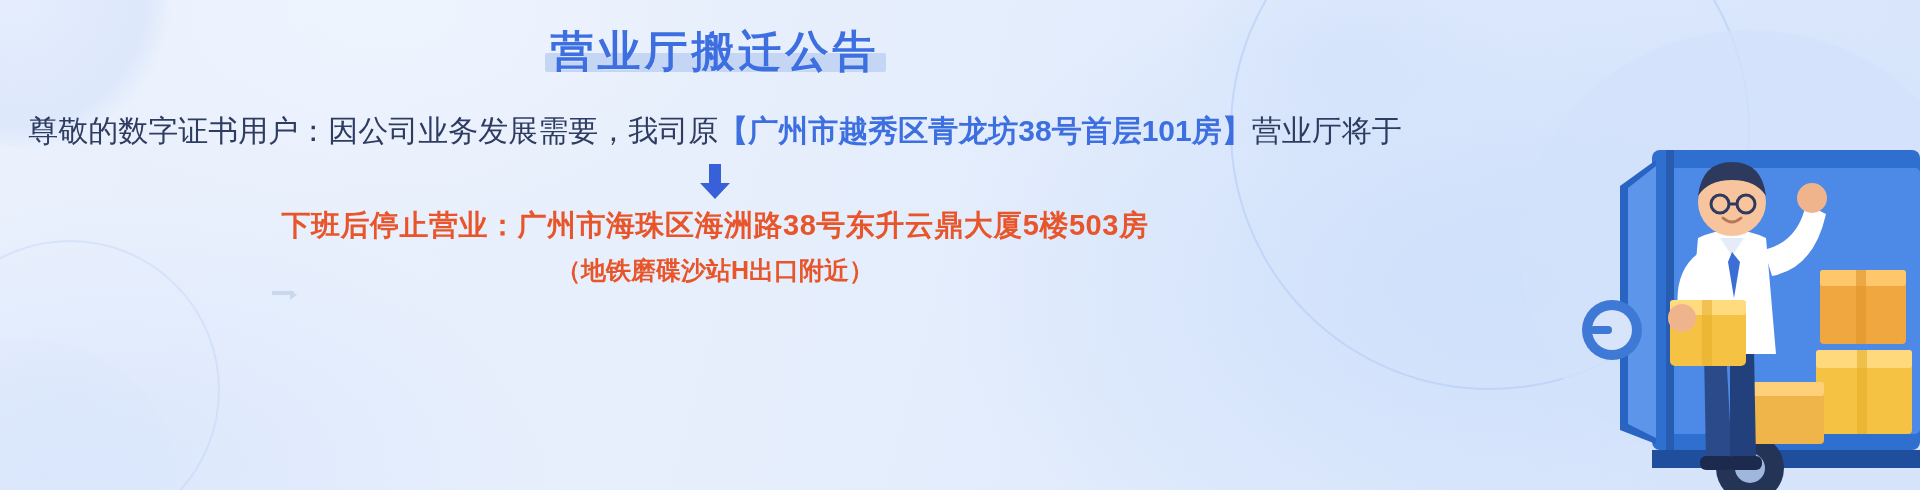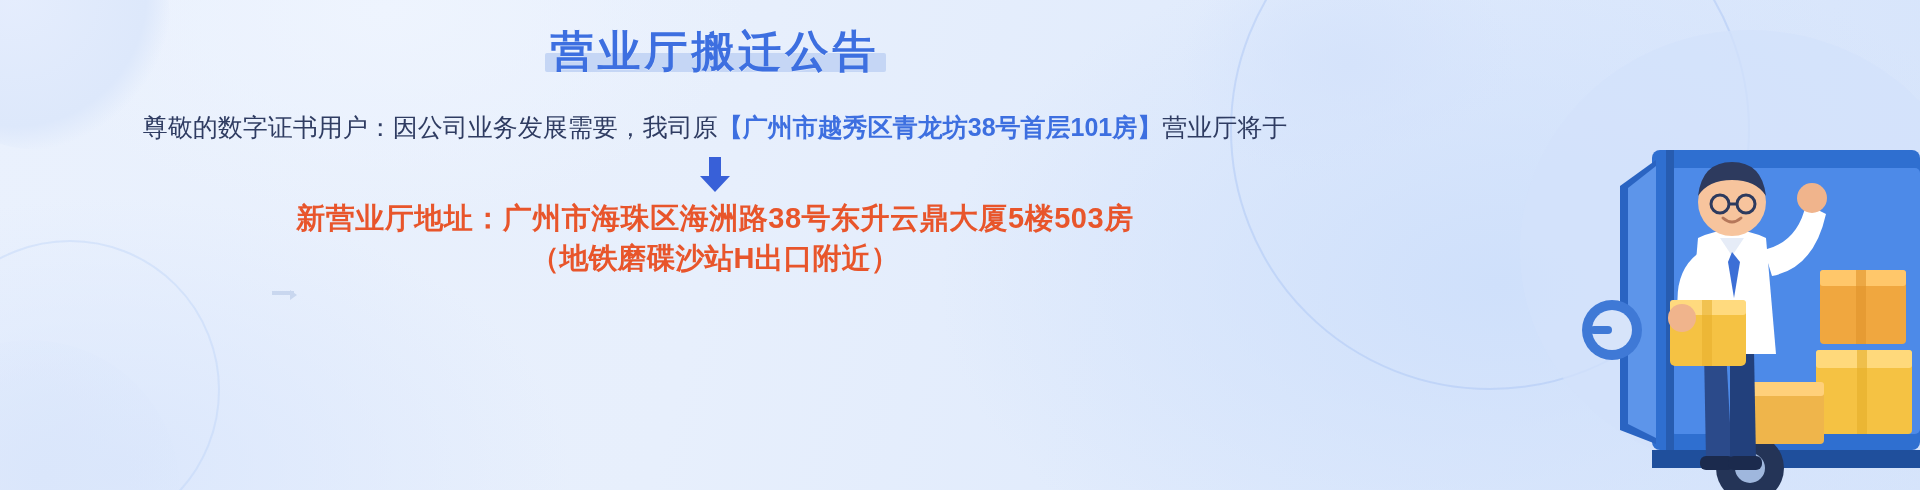--- a/index.html
+++ b/index.html
@@ -43,39 +43,39 @@
   #title{
     position:relative;z-index:1;
     font-size:43px;font-weight:bold;color:#3d6fe0;
     letter-spacing:4px;line-height:1.08;
     text-shadow:0 1px 0 rgba(255,255,255,.35);
     white-space:nowrap;
   }
 
   
   .bodyline{
-    font-size:25px;color:#2f3c62;line-height:1.35;white-space:nowrap;
+    font-size:30px;color:#2f3c62;line-height:1.35;white-space:nowrap;
   }
   #line1{margin-top:37px;}
   #line2{margin-top:20px;}
   .blue-addr{color:#3d6fe0;font-weight:bold;}
   .bold-date{color:#1b2547;font-weight:bold;}
 
   
   #arrow-wrap{margin-top:12px;height:36px;display:flex;justify-content:center;align-items:center;}
   #arrow-svg{display:block;}
 
   
   #red1{
     margin-top:6px;
     font-size:29px;font-weight:bold;color:#e8552b;letter-spacing:.5px;white-space:nowrap;
   }
   #red2{
-    margin-top:0;
-    font-size:29px;font-weight:bold;color:#e8552b;white-space:nowrap;
+    margin-top:8px;
+    font-size:25px;font-weight:bold;color:#e8552b;white-space:nowrap;
   }
   
   #red-tick{
     position:absolute;left:272px;top:291px;width:22px;height:0;
     border-top:4px solid #c9d7ef;
   }
   #red-tick:after{
     content:"";position:absolute;right:-3px;top:-5px;
     border-left:7px solid #c9d7ef;border-top:5px solid transparent;border-bottom:5px solid transparent;
   }
@@ -107,21 +107,21 @@
 
 
     <div id="arrow-wrap">
       <svg id="arrow-svg" width="40" height="36" viewBox="0 0 40 36">
         <path d="M14 0 h12 v19 h9 L20 35 L5 19 h9 z" fill="#3860d8"></path>
       </svg>
     </div>
 
     <div id="red-tick"></div>
 
-    <div id="red1">新营业厅地址：广州市海珠区海洲路38号东升云鼎大厦5楼503房</div>
+    <div id="red1">下班后停止营业：广州市海珠区海洲路38号东升云鼎大厦5楼503房</div>
     <div id="red2">（地铁磨碟沙站H出口附近）</div>
 
   </div>
 
   <div id="illus">
     <svg width="500" height="490" viewBox="0 0 500 490">
 
       <ellipse cx="330" cy="250" rx="230" ry="220" fill="#d3e2fb" opacity=".75"></ellipse>
 
       <g>

